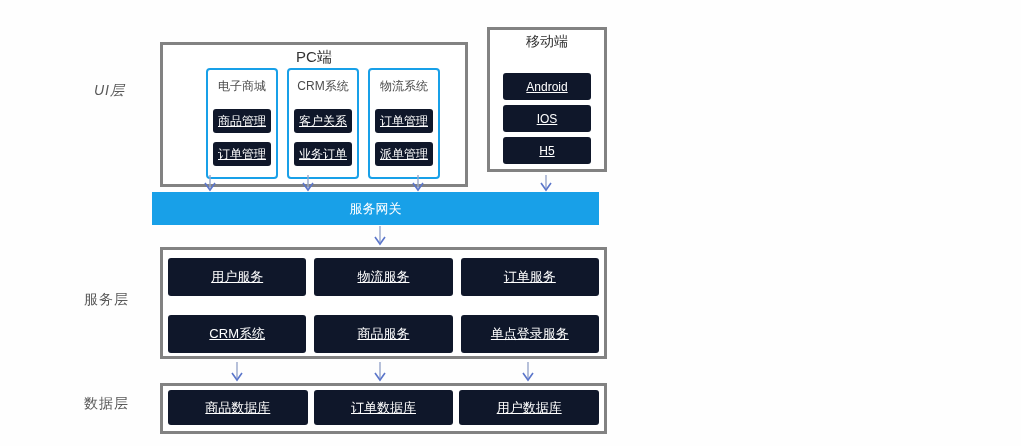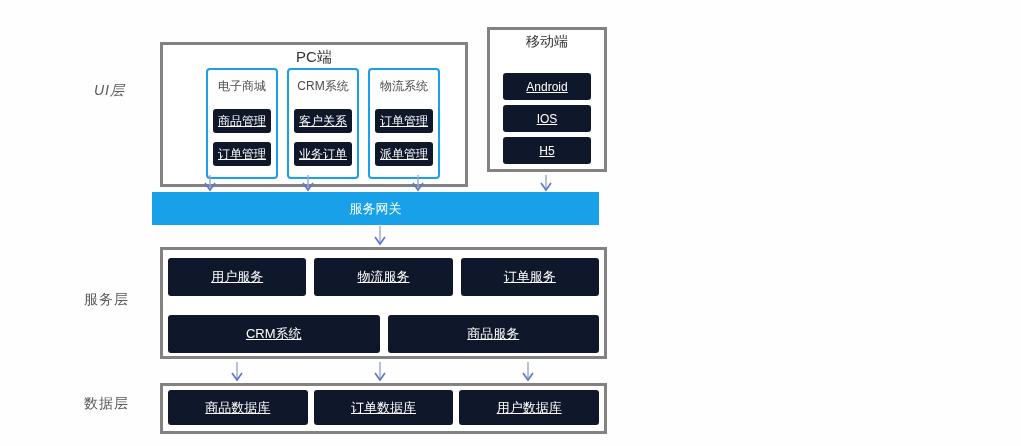--- a/index.html
+++ b/index.html
@@ -77,20 +77,21 @@
 
   <div class="panel" style="left:160px;top:247px;width:447px;height:112px;">
     <div class="svc-row r1">
       <div class="btn">用户服务</div>
       <div class="btn">物流服务</div>
       <div class="btn">订单服务</div>
     </div>
     <div class="svc-row r2">
       <div class="btn">CRM系统</div>
       <div class="btn">商品服务</div>
+      <div class="btn">单点登录服务</div>
     </div>
   </div>
 
   <div class="panel" style="left:160px;top:383px;width:447px;height:51px;">
     <div class="data-row">
       <div class="btn">商品数据库</div>
       <div class="btn">订单数据库</div>
       <div class="btn">用户数据库</div>
     </div>
   </div>

